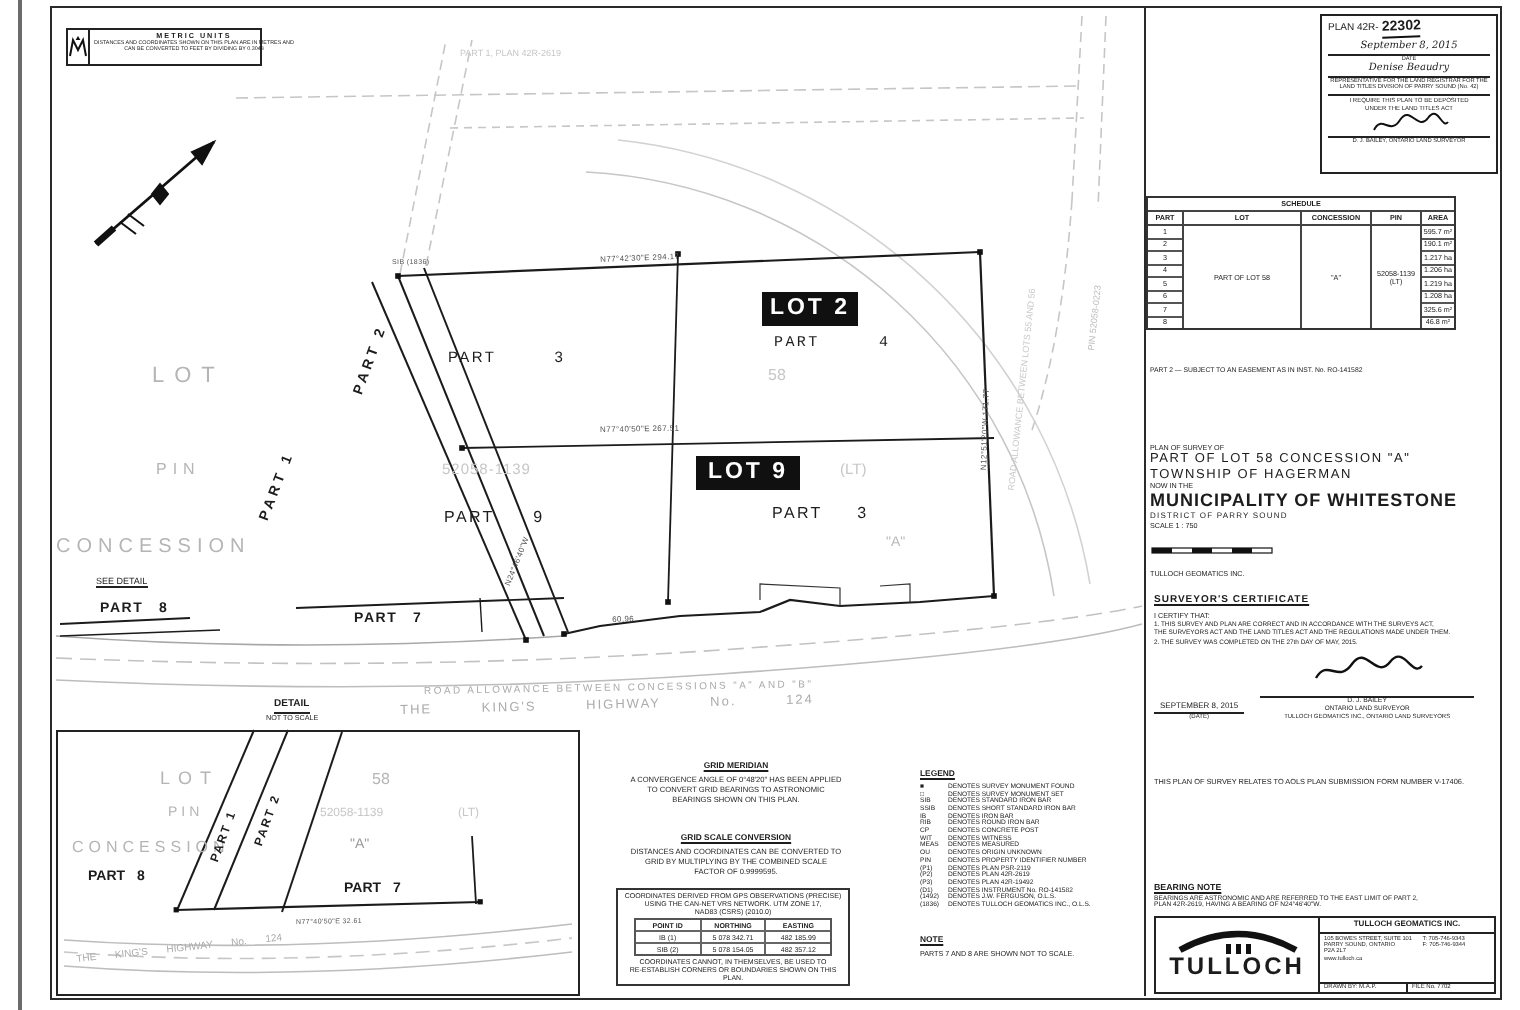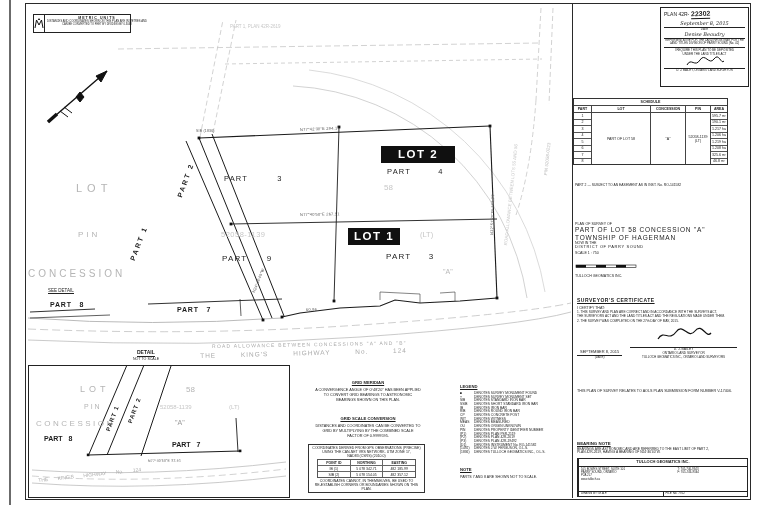--- a/index.html
+++ b/index.html
@@ -104,25 +104,25 @@
       <path d="M88 455 L240 451" stroke-width="1.1"></path>
       <path d="M236 418 L238 452" stroke-width="0.9"></path>
       <path d="M32 470 Q150 478 286 462" stroke="#bdbdbd" stroke-width="0.8"></path>
       <path d="M32 483 Q150 492 286 476" stroke="#bdbdbd" stroke-width="0.8"></path>
       <path d="M32 476 Q150 485 286 469" stroke="#c6c6c6" stroke-width="0.8" stroke-dasharray="7 4"></path>
       <rect x="86.8" y="453.6" width="2.6" height="2.6" fill="#111" stroke="none"></rect>
       <rect x="238.8" y="449.6" width="2.6" height="2.6" fill="#111" stroke="none"></rect>
     </g>
   </svg>
 
-  <div class="a blackbox" style="left:381px;top:146px;width:74px;height:17px;font-size:11.5px;">LOT 2</div>
-  <div class="a blackbox" style="left:348px;top:228px;width:52px;height:17px;font-size:11.5px;">LOT 1</div>
+  <div class="a blackbox" style="left:381px;top:146px;width:48px;height:17px;font-size:11.5px;">LOT 2</div>
+  <div class="a blackbox" style="left:348px;top:228px;width:52px;height:17px;font-size:11.5px;">LOT 9</div>
 
   <div class="a" style="left:224px;top:175px;font-size:7.5px;letter-spacing:1.2px;word-spacing:26px;">PART 3</div>
-  <div class="a" style="left:387px;top:168px;font-size:7.5px;letter-spacing:1.2px;word-spacing:24px;">PART 4</div>
+  <div class="a" style="left:387px;top:168px;font-size:7.5px;letter-spacing:1.2px;word-spacing:24px;font-family:Liberation Mono, monospace;">PART 4</div>
   <div class="a" style="left:222px;top:254px;font-size:8px;letter-spacing:1.2px;word-spacing:16px;">PART 9</div>
   <div class="a" style="left:386px;top:252px;font-size:8px;letter-spacing:1.2px;word-spacing:14px;">PART 3</div>
   <div class="a" style="left:177px;top:306px;font-size:7px;font-weight:bold;word-spacing:5px;letter-spacing:.8px;">PART 7</div>
   <div class="a" style="left:50px;top:301px;font-size:7px;font-weight:bold;word-spacing:5px;letter-spacing:.8px;">PART 8</div>
   <div class="a" style="left:48px;top:288px;font-size:4.5px;border-bottom:.5px solid #222;">SEE DETAIL</div>
 
   <div class="a rot" style="left:129px;top:259px;font-size:7px;font-weight:bold;letter-spacing:2px;transform:rotate(-69deg);">PART 1</div>
   <div class="a rot" style="left:176px;top:196px;font-size:7px;font-weight:bold;letter-spacing:2px;transform:rotate(-70deg);">PART 2</div>
 
   <div class="a gray" style="left:76px;top:182px;font-size:11px;letter-spacing:5px;">LOT</div>
@@ -352,20 +352,21 @@
     </div>
   </div>
 
   <div class="a" style="left:575px;top:184px;font-size:3.4px;">PART 2  —  SUBJECT TO AN EASEMENT AS IN INST. No. RO-141582</div>
 
   <div class="a" style="left:575px;top:222px;width:152px;">
     <div style="font-size:3.6px;">PLAN OF SURVEY OF</div>
     <div style="font-size:6.5px;letter-spacing:.8px;">PART OF LOT 58 CONCESSION "A"</div>
     <div style="font-size:6.5px;letter-spacing:.8px;">TOWNSHIP OF HAGERMAN</div>
     <div style="font-size:3.6px;">NOW IN THE</div>
+    <div style="font-size:9px;font-weight:bold;letter-spacing:.5px;">MUNICIPALITY OF WHITESTONE</div>
     <div style="font-size:4px;letter-spacing:.6px;">DISTRICT OF PARRY SOUND</div>
     <div style="font-size:3.6px;margin-top:1px;">SCALE 1 : 750</div>
     <svg width="62" height="5" viewBox="0 0 62 5">
       <rect x="1" y="1" width="60" height="2.5" fill="none" stroke="#111" stroke-width="0.6"></rect>
       <rect x="1" y="1" width="10" height="2.5" fill="#111"></rect>
       <rect x="21" y="1" width="10" height="2.5" fill="#111"></rect>
       <rect x="41" y="1" width="10" height="2.5" fill="#111"></rect>
     </svg>
     <div style="font-size:3.6px;margin-top:1px;">TULLOCH GEOMATICS INC.</div>
   </div>
@@ -394,20 +395,29 @@
 
   <div class="a" style="left:577px;top:389px;font-size:3.7px;">THIS PLAN OF SURVEY RELATES TO AOLS PLAN SUBMISSION FORM NUMBER V-17406.</div>
 
   <div class="a" style="left:577px;top:441px;width:160px;">
     <div style="font-size:4.4px;font-weight:bold;text-decoration:underline;">BEARING NOTE</div>
     <div style="font-size:3.3px;margin-top:1.5px;">BEARINGS ARE ASTRONOMIC AND ARE REFERRED TO THE EAST LIMIT OF PART 2,</div>
     <div style="font-size:3.3px;">PLAN 42R-2619, HAVING A BEARING OF N24°46'40"W.</div>
   </div>
 
   <div class="a" style="left:577px;top:458px;width:171px;height:39px;border:1px solid #222;display:flex;box-sizing:border-box;">
+    <div style="width:81px;display:flex;flex-direction:column;align-items:center;justify-content:center;">
+      <svg width="66" height="13" viewBox="0 0 66 13">
+        <path d="M4 11 Q 33 -5 62 11" stroke="#111" fill="none" stroke-width="3.2"></path>
+        <rect x="27" y="8" width="2.5" height="5" fill="#111"></rect>
+        <rect x="32" y="8" width="2.5" height="5" fill="#111"></rect>
+        <rect x="37" y="8" width="2.5" height="5" fill="#111"></rect>
+      </svg>
+      <div style="font-size:12px;font-weight:bold;letter-spacing:1.5px;">TULLOCH</div>
+    </div>
     <div style="flex:1;border-left:1px solid #222;display:flex;flex-direction:column;">
       <div class="ctr" style="font-size:4px;font-weight:bold;border-bottom:.6px solid #222;padding:1px 0;">TULLOCH GEOMATICS INC.</div>
       <div style="flex:1;display:flex;font-size:2.9px;padding:1px 2px;gap:2px;">
         <div style="flex:1.4;">
           <div>105 BOWES STREET, SUITE 101</div>
           <div>PARRY SOUND, ONTARIO</div>
           <div>P2A 2L7</div>
           <div>www.tulloch.ca</div>
         </div>
         <div style="flex:1;">

